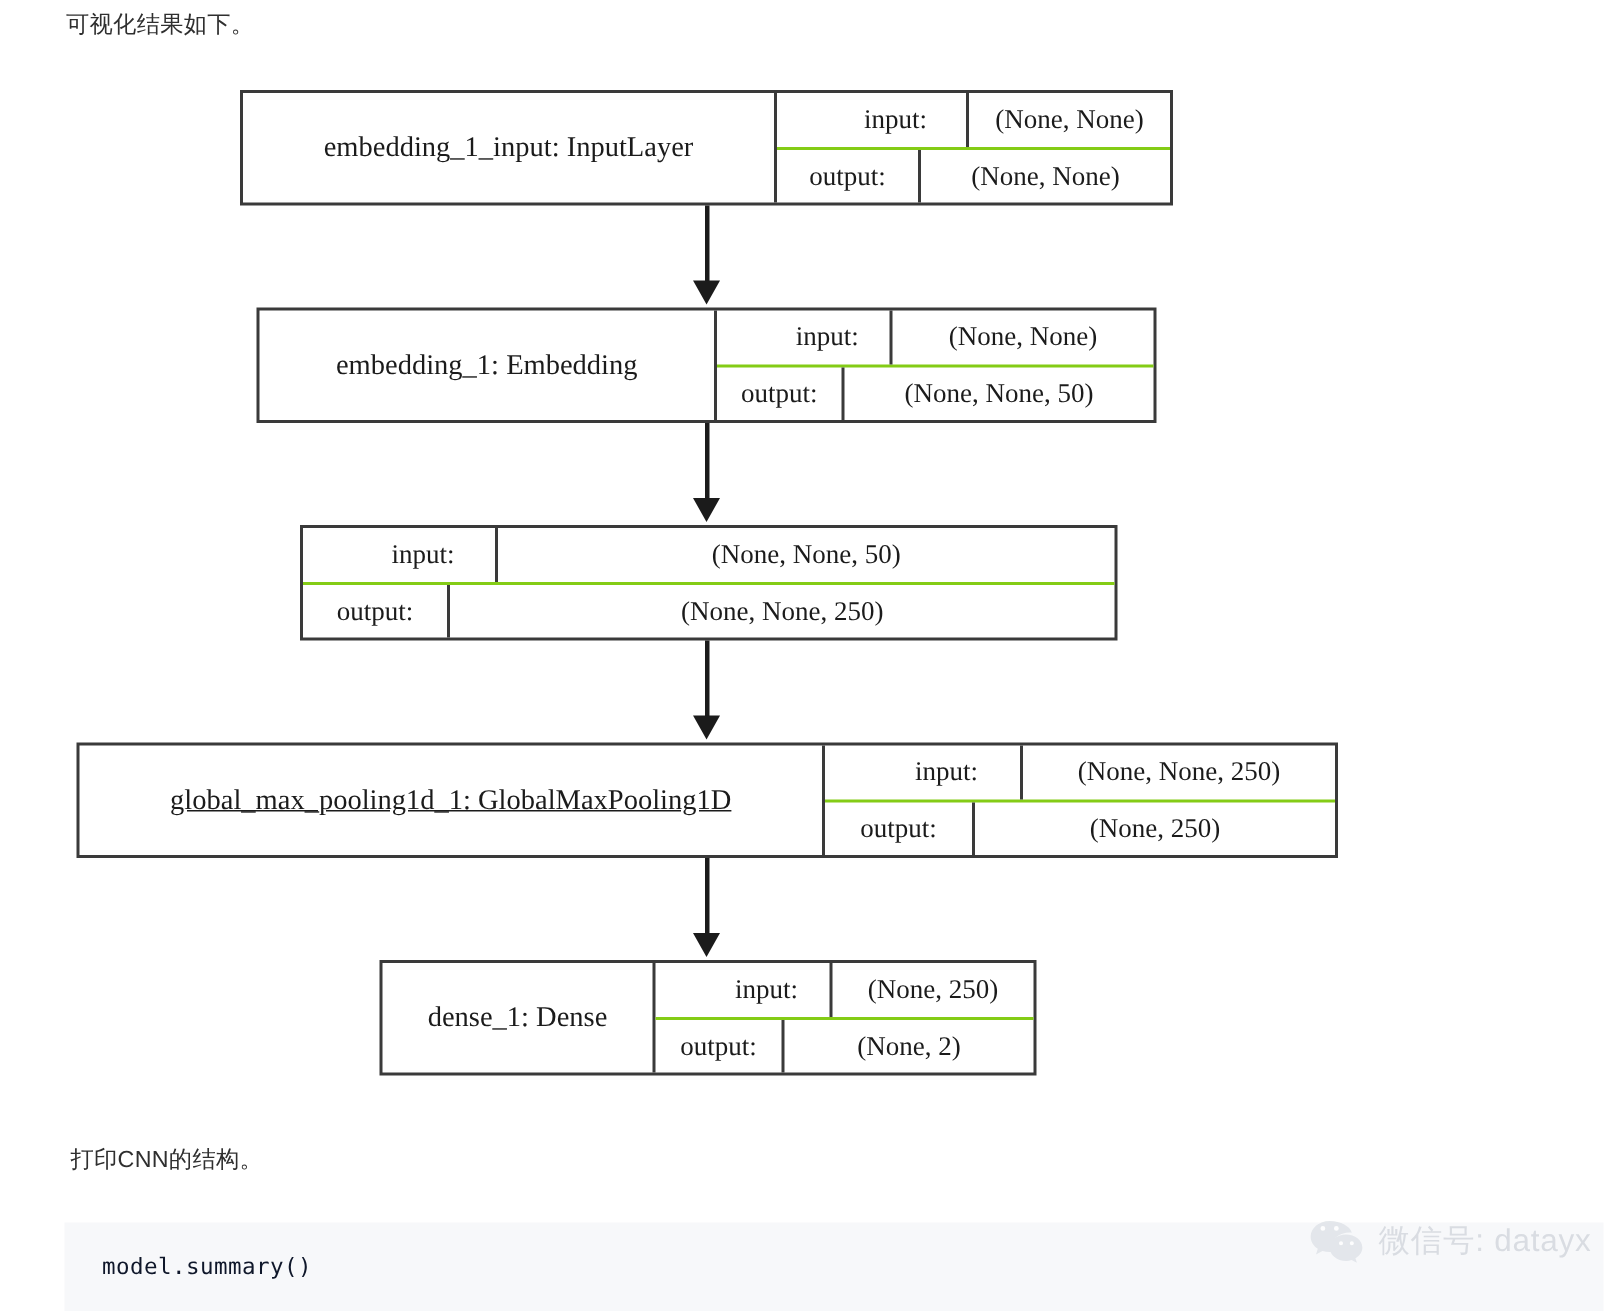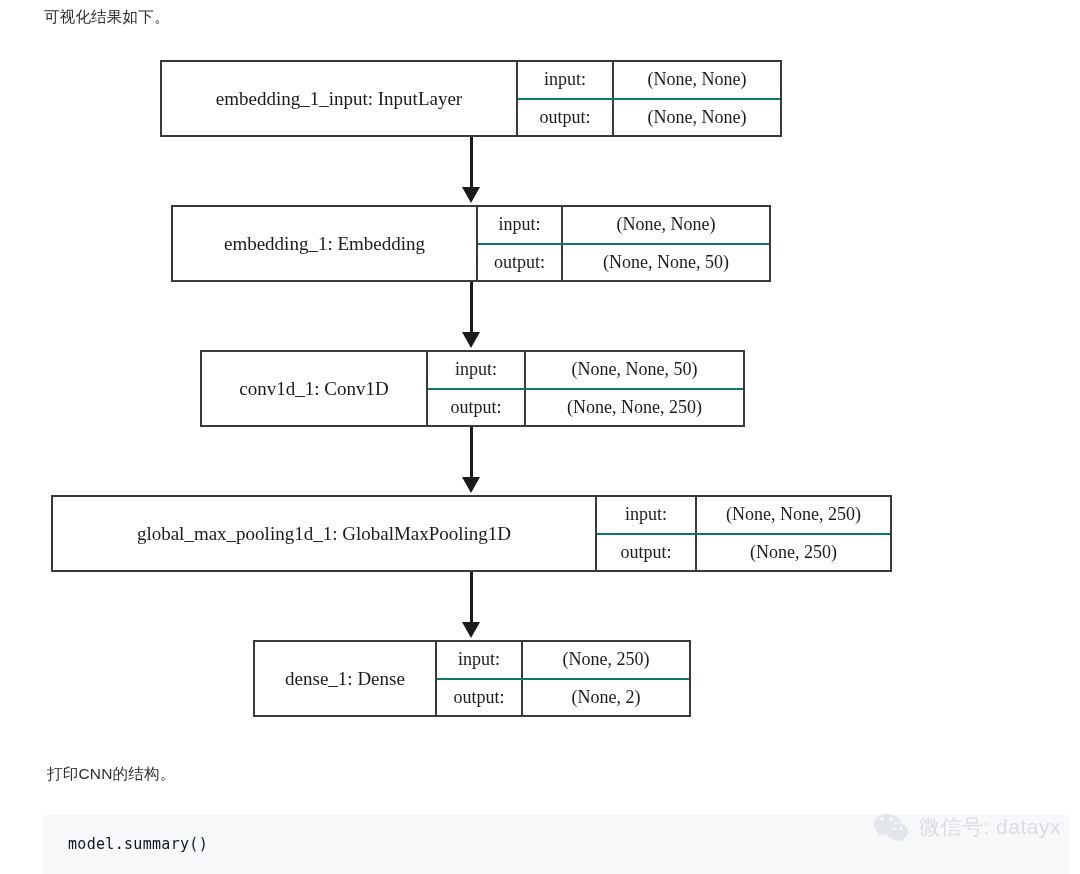--- a/index.html
+++ b/index.html
@@ -75,21 +75,22 @@
     flex-direction: column;
     flex: 1 1 auto;
   }
   .io-row {
     display: flex;
     flex-direction: row;
     flex: 1 1 50%;
     align-items: stretch;
   }
   .io-row.top {
-    border-bottom: 2px solid #0f766e;
+    border-bottom: 2px solid #84cc16;
+    padding-left: 32px;
   }
   .io-label {
     display: flex;
     align-items: center;
     justify-content: center;
     box-sizing: border-box;
     font-size: 18px;
     font-family: "Liberation Serif", serif;
     white-space: nowrap;
     border-right: 2px solid #3a3a3a;
@@ -199,38 +200,37 @@
           <div class="io-label" style="width:85px;">output:</div>
           <div class="io-value">(None, None, 50)</div>
         </div>
       </div>
     </div>
 
     <div class="arrow" style="left:454px; top:282px; height:52px;"></div>
     <div class="arrow-head" style="left:446px; top:332px;"></div>
 
     <div class="node-box" style="left:184px; top:350px; width:545px; height:77px;">
-      <div class="node-name" style="width:226px;">conv1d_1: Conv1D</div>
       <div class="node-io">
         <div class="io-row top">
           <div class="io-label" style="width:98px;">input:</div>
           <div class="io-value">(None, None, 50)</div>
         </div>
         <div class="io-row">
           <div class="io-label" style="width:98px;">output:</div>
           <div class="io-value">(None, None, 250)</div>
         </div>
       </div>
     </div>
 
     <div class="arrow" style="left:454px; top:427px; height:52px;"></div>
     <div class="arrow-head" style="left:446px; top:477px;"></div>
 
     <div class="node-box" style="left:35px; top:495px; width:841px; height:77px;">
-      <div class="node-name" style="width:544px;">global_max_pooling1d_1: GlobalMaxPooling1D</div>
+      <div class="node-name" style="width:497px;text-decoration:underline;">global_max_pooling1d_1: GlobalMaxPooling1D</div>
       <div class="node-io">
         <div class="io-row top">
           <div class="io-label" style="width:100px;">input:</div>
           <div class="io-value">(None, None, 250)</div>
         </div>
         <div class="io-row">
           <div class="io-label" style="width:100px;">output:</div>
           <div class="io-value">(None, 250)</div>
         </div>
       </div>

